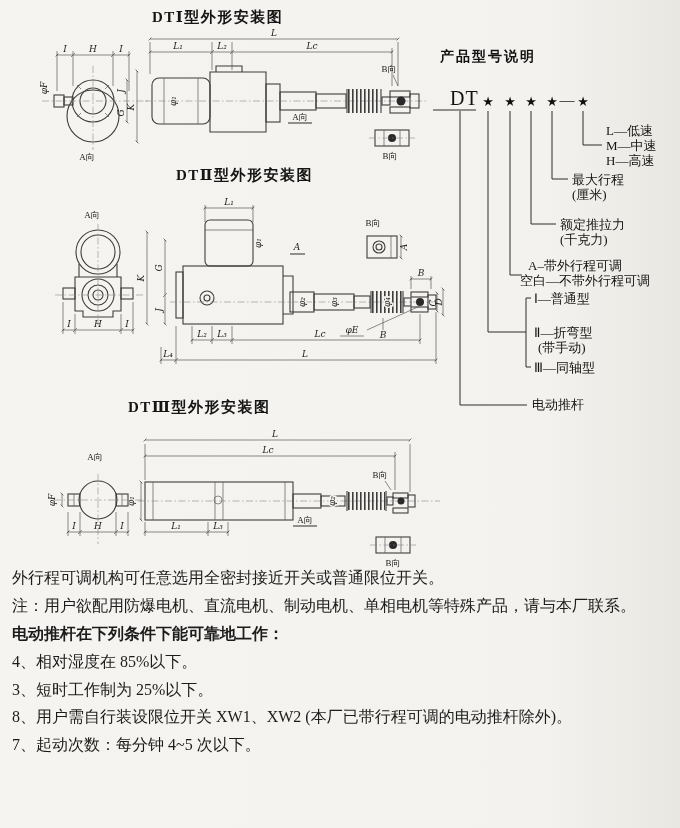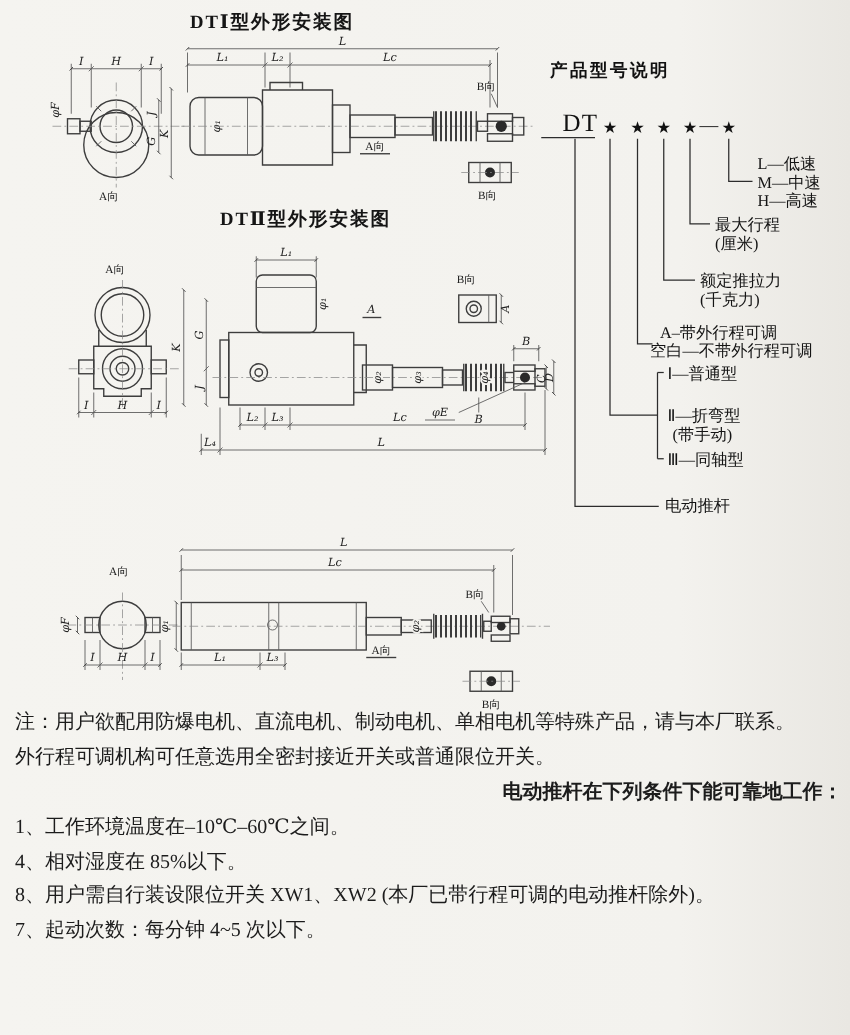--- a/index.html
+++ b/index.html
@@ -16,21 +16,21 @@
   .dim{font:italic 9px "DejaVu Serif",serif;fill:#222;}
   .cn{font:9px "Liberation Serif",serif;fill:#222;}
   .halo{stroke:#f3f2ee;stroke-width:3px;paint-order:stroke;}
   .lg{font:13px "Liberation Serif",serif;fill:#141414;text-anchor:start;}
   .lgt{font:bold 14px "Liberation Serif",serif;fill:#111;text-anchor:start;letter-spacing:2px;}
   .code{font:20px "Liberation Serif",serif;fill:#111;text-anchor:start;letter-spacing:1px;}
   .star{font:13px "DejaVu Sans",sans-serif;fill:#111;}
   .dashg{font:15px "Liberation Serif",serif;fill:#111;}
   .notes{position:absolute;left:12px;top:564px;width:662px;}
   .notes .n1{font-size:16px;line-height:28px;}
-  .notes .nh{font-size:16px;line-height:28px;font-weight:bold;text-align:right;}
+  .notes .nh{font-size:16px;line-height:28px;font-weight:bold;}
   .notes .ni{font-size:16px;line-height:27.5px;}
 </style>
 </head>
 <body>
 
 <div class="page">
 
   <div class="sec-title" style="left:152px;top:8px;">DTⅠ型外形安装图</div>
 
   <svg style="left:30px;top:28px;" width="410" height="140" viewBox="0 0 410 140">
@@ -256,20 +256,21 @@
       <line class="thin" x1="126" y1="155" x2="126" y2="172"></line>
       <line class="thin" x1="141" y1="134" x2="141" y2="172"></line>
       <line class="thin" x1="401" y1="120" x2="401" y2="172"></line>
       <line class="thin" x1="126" y1="168" x2="401" y2="168" marker-start="url(#tkB)" marker-end="url(#tkB)"></line>
       <path class="thin" d="M139,170 l4,-4"></path>
       <text class="dim" x="133" y="165">L₄</text>
       <text class="dim" x="270" y="165">L</text>
     </g>
   </svg>
 
+  <div class="sec-title" style="left:128px;top:398px;">DTⅢ型外形安装图</div>
 
   <svg style="left:10px;top:420px;" width="440" height="150" viewBox="0 0 440 150">
     <defs>
       <marker id="tkC" markerWidth="7" markerHeight="7" refX="3.5" refY="3.5" orient="auto">
         <path d="M1.5,5.5 L5.5,1.5" stroke="#3d3d3d" stroke-width="1" fill="none"></path>
       </marker>
     </defs>
 
     <g>
       <text class="cn" x="85" y="40" font-style="italic">A向</text>
@@ -339,22 +340,22 @@
       <rect class="ln" x="366" y="117" width="34" height="16"></rect>
       <line class="thin" x1="375" y1="117" x2="375" y2="133"></line>
       <line class="thin" x1="391" y1="117" x2="391" y2="133"></line>
       <circle cx="383" cy="125" r="4" fill="#2a2a2a"></circle>
       <line class="cl" x1="360" y1="125" x2="406" y2="125"></line>
       <text class="cn" x="383" y="146">B向</text>
     </g>
   </svg>
 
   <div class="notes">
+    <div class="n1">外行程可调机构可任意选用全密封接近开关或普通限位开关。</div>
     <div class="n1">注：用户欲配用防爆电机、直流电机、制动电机、单相电机等特殊产品，请与本厂联系。</div>
-    <div class="n1">外行程可调机构可任意选用全密封接近开关或普通限位开关。</div>
     <div class="nh">电动推杆在下列条件下能可靠地工作：</div>
-    <div class="ni">1、工作环境温度在–10℃–60℃之间。</div>
     <div class="ni">4、相对湿度在 85%以下。</div>
+    <div class="ni">3、短时工作制为 25%以下。</div>
     <div class="ni">8、用户需自行装设限位开关 XW1、XW2 (本厂已带行程可调的电动推杆除外)。</div>
     <div class="ni">7、起动次数：每分钟 4~5 次以下。</div>
   </div>
 
 </div>
 
 </body></html>

